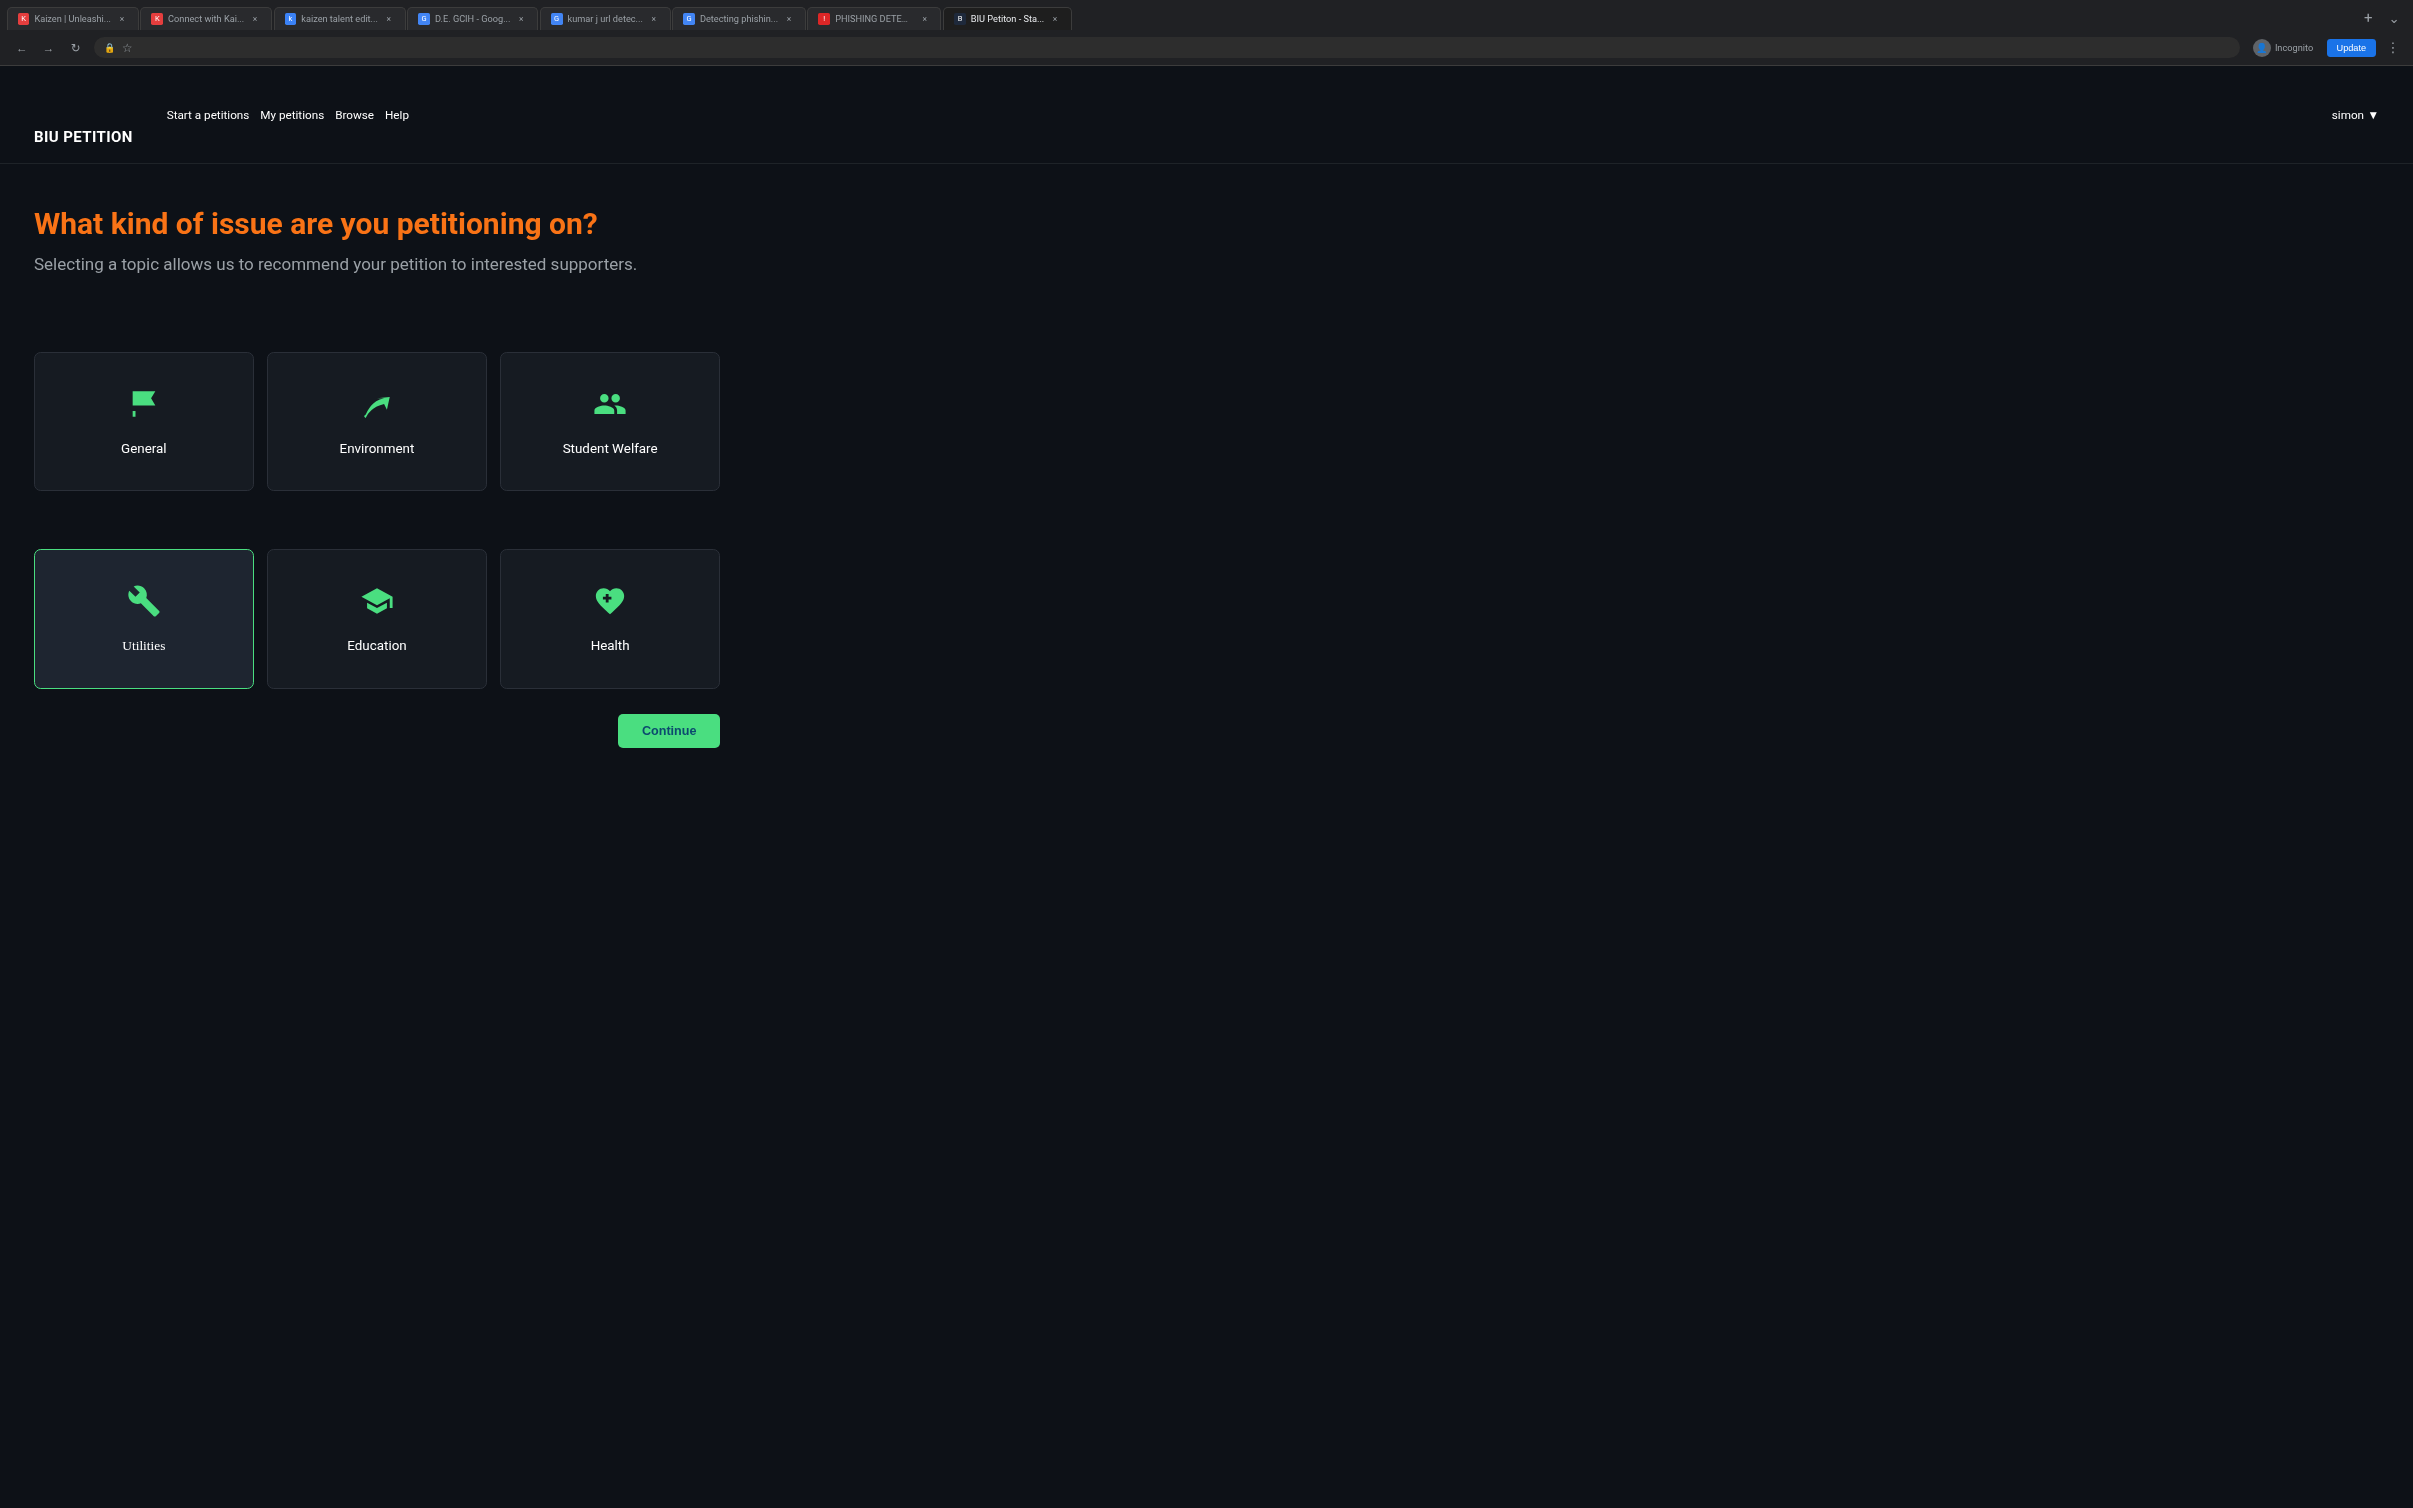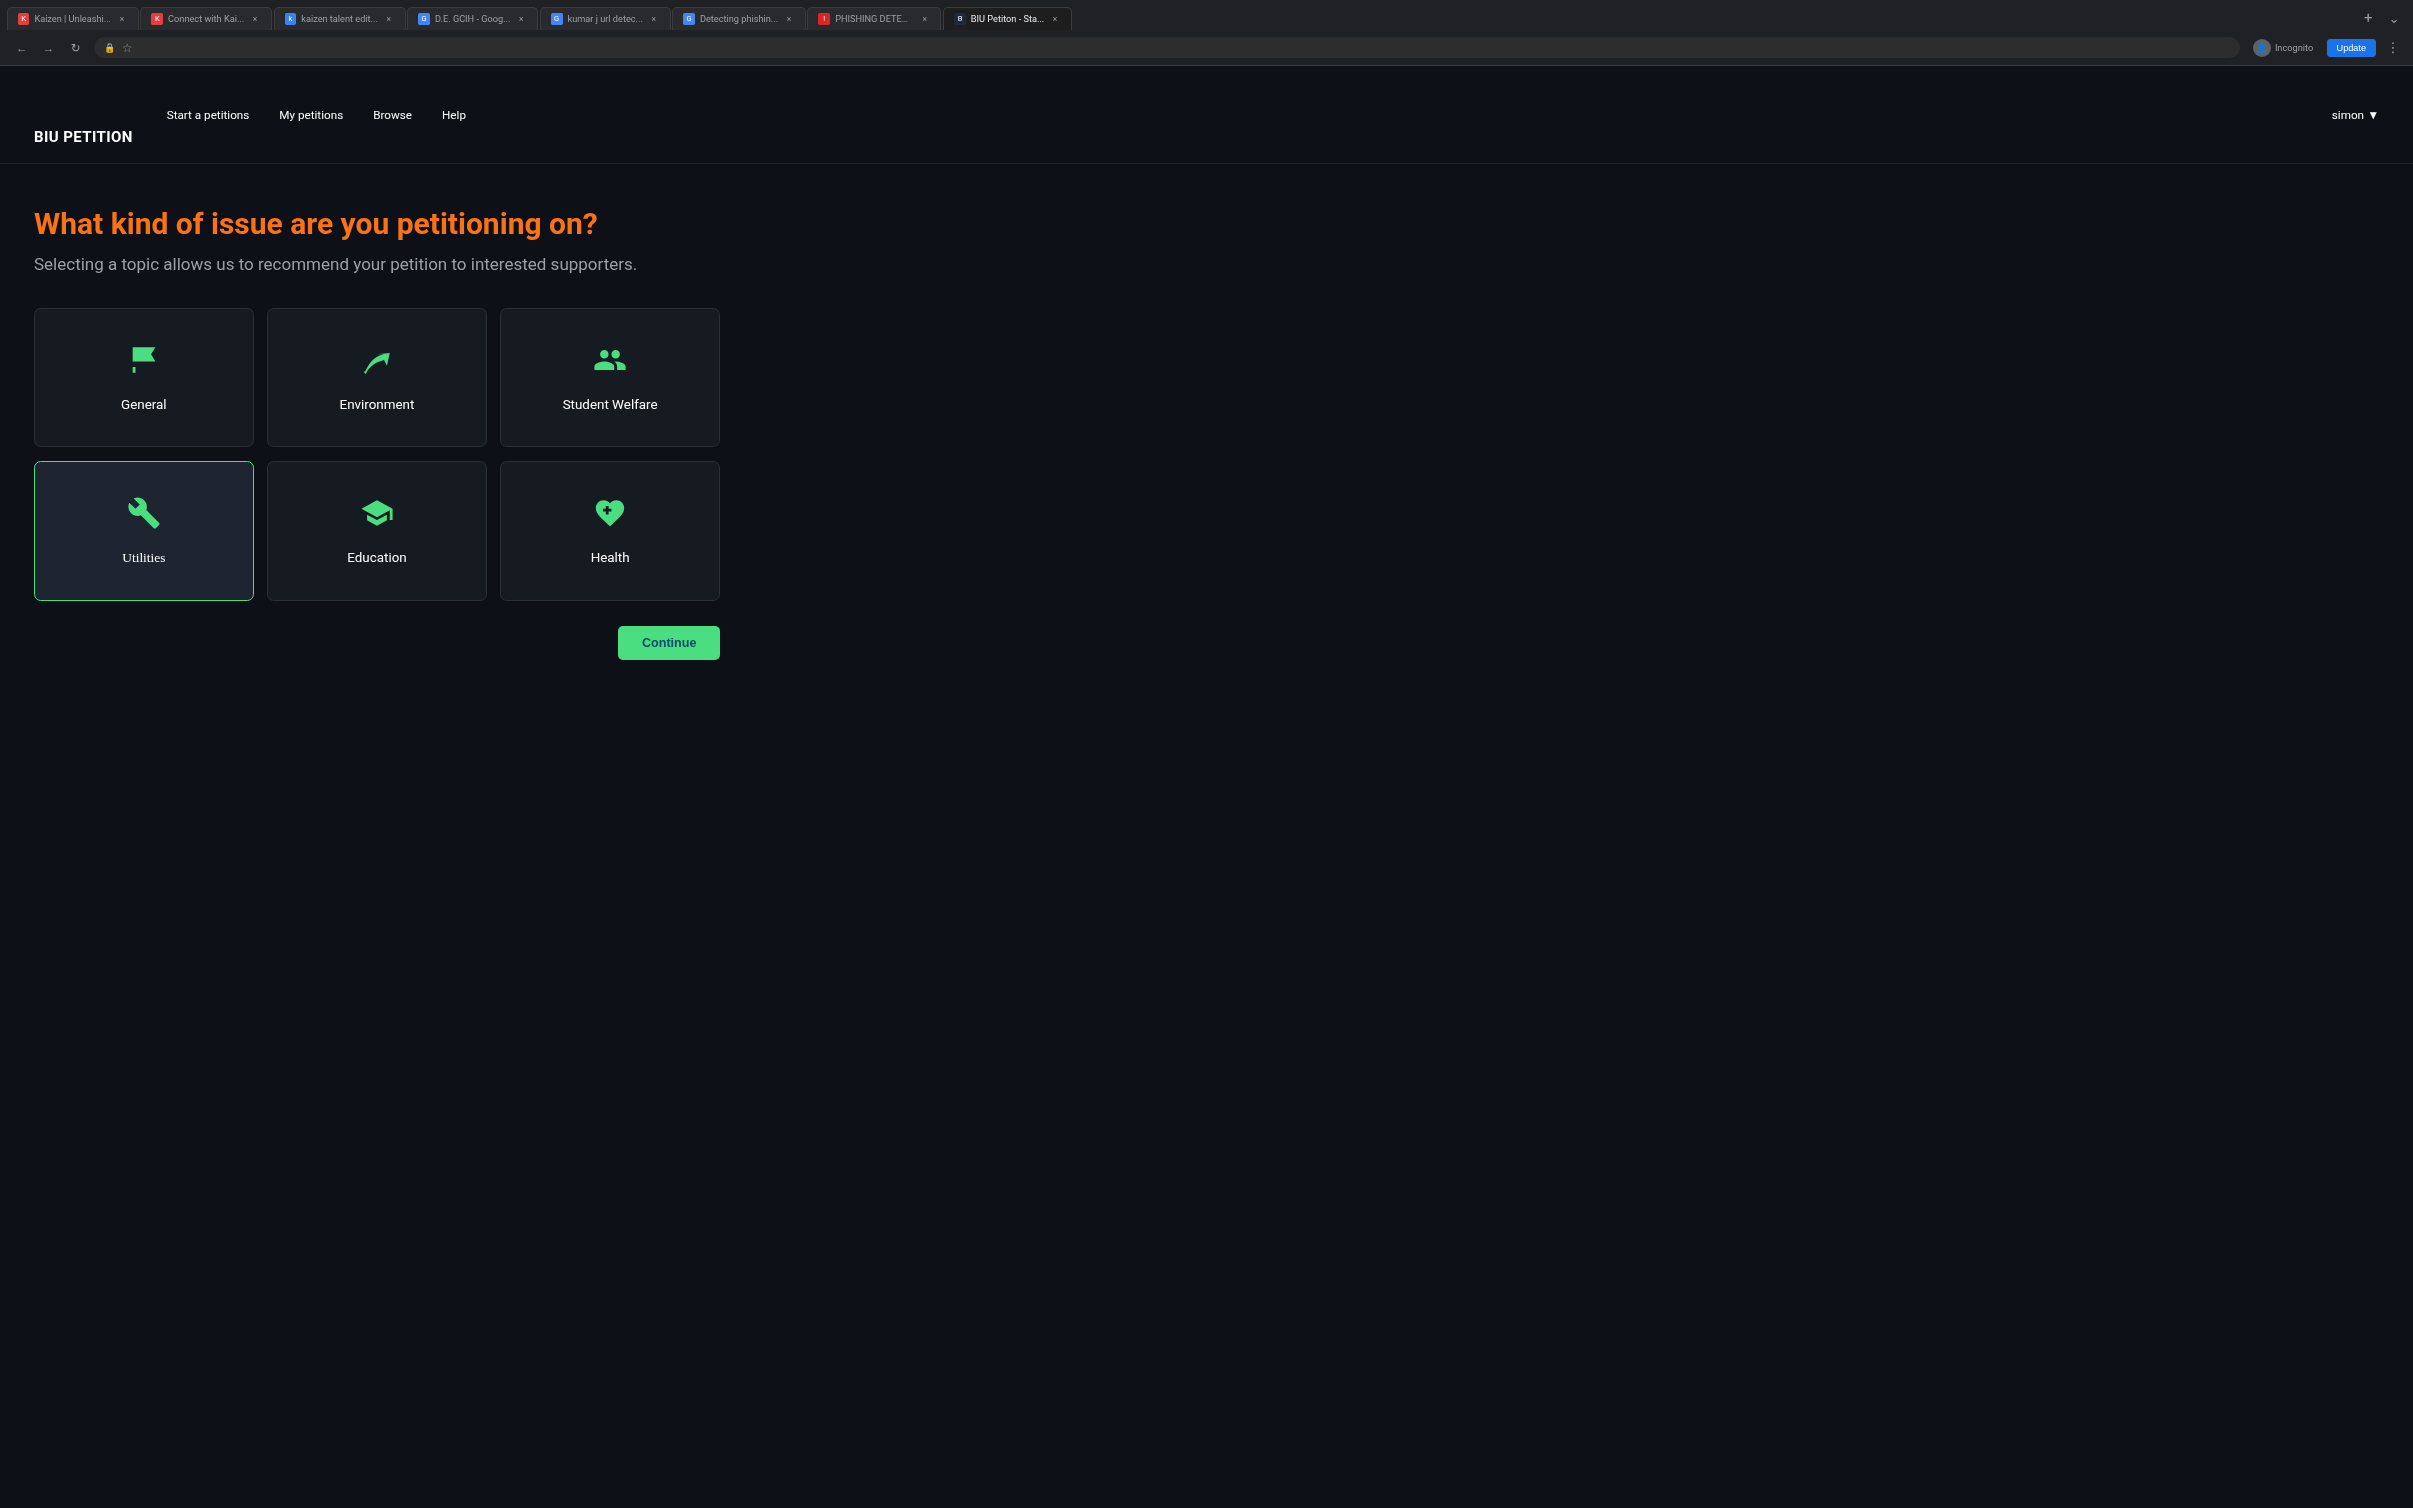--- a/index.html
+++ b/index.html
@@ -207,21 +207,21 @@
       font-weight: 700;
       font-size: 15px;
       color: #ffffff;
       letter-spacing: 0.4px;
       margin-right: 34px;
       margin-top: 45px;
     }
 
     .app-nav {
       display: flex;
-      gap: 30px;
+      gap: 11px;
       align-items: flex-start;
       flex: 1;
     }
 
     .app-nav a {
       color: #ffffff;
       text-decoration: none;
       font-size: 11.7px;
       cursor: pointer;
     }
@@ -268,20 +268,21 @@
       background: #161b22;
       border: 0.8px solid #2a2f38;
       border-radius: 6.7px;
       padding: 34px 17px;
       display: flex;
       flex-direction: column;
       align-items: center;
       gap: 13.4px;
       cursor: pointer;
       transition: background 0.2s, border-color 0.2s;
+      margin-top: 44px;
     }
 
     .category-card.selected {
       background: #1e2530;
       border-color: #4ade80;
       font-family: Liberation Serif, serif;
     }
 
     .category-icon {
       font-size: 27px;

